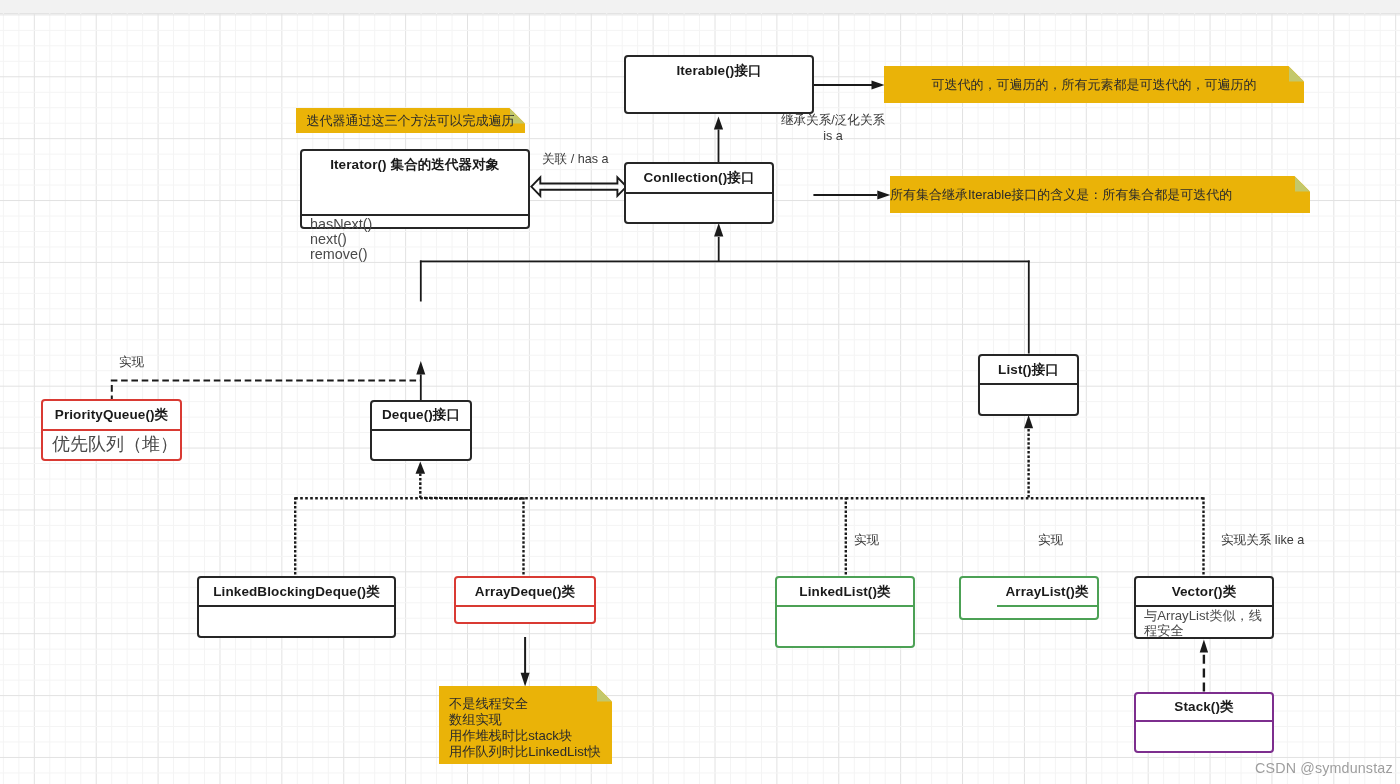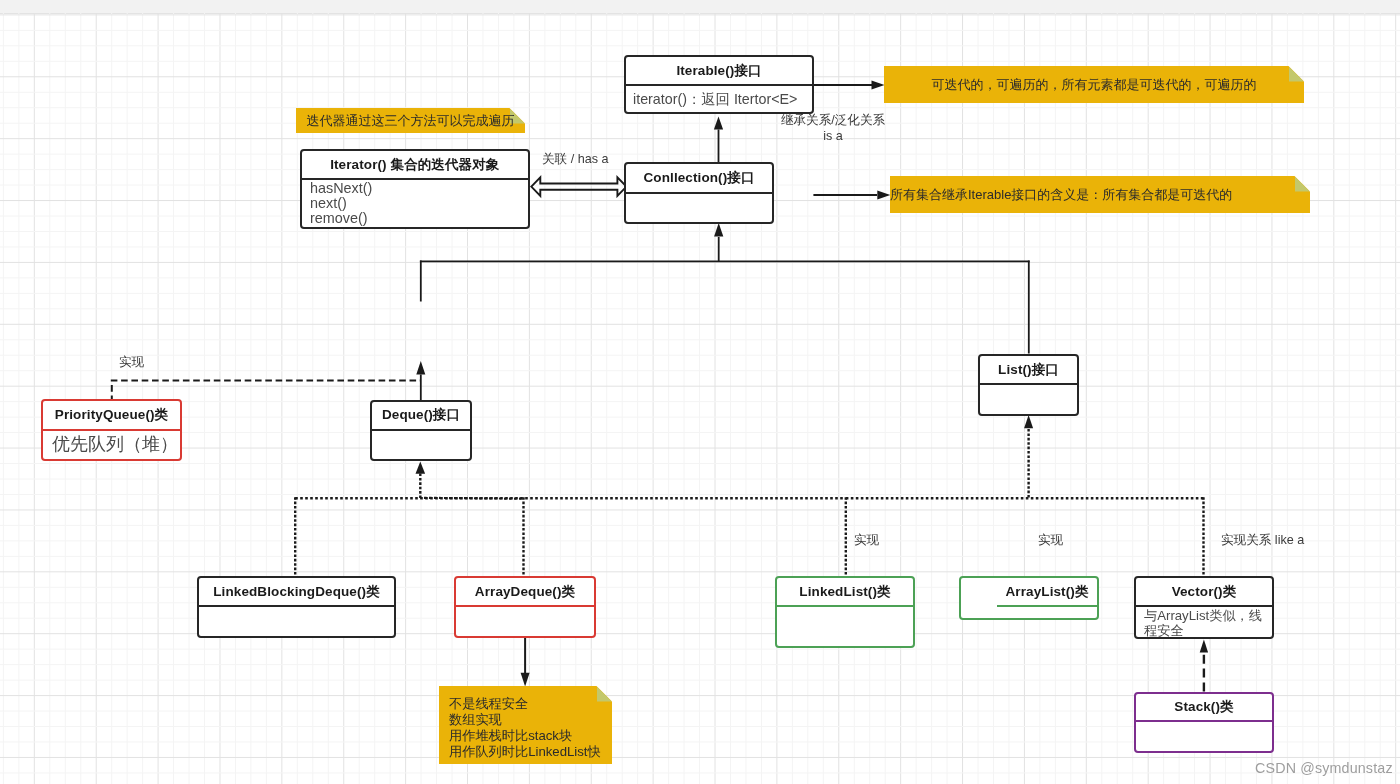--- a/index.html
+++ b/index.html
@@ -211,33 +211,30 @@
       <path d="M 845.8 497.2 L 845.8 576.4" stroke="#1a1a1a" stroke-width="2.4" fill="none" stroke-dasharray="2.6 1.8" stroke-linejoin="miter"></path>
       <path d="M 1203.5 497.2 L 1203.5 575.5" stroke="#1a1a1a" stroke-width="2.4" fill="none" stroke-dasharray="2.6 1.8" stroke-linejoin="miter"></path>
       <path d="M 525.1 637 L 525.1 673.5" stroke="#1a1a1a" stroke-width="2" fill="none" stroke-linecap="butt"></path>
       <path d="M 525.1 686.5 L 520.6 672.7 L 529.6 672.7 Z" fill="#1a1a1a" stroke="none" stroke-width="1.8"></path>
       <path d="M 1203.9 691.4 L 1203.9 653" stroke="#1a1a1a" stroke-width="2.4" fill="none" stroke-dasharray="9 4.8" stroke-linecap="butt"></path>
       <path d="M 1203.9 639.5 L 1199.7 652.5 L 1208.1000000000001 652.5 Z" fill="#1a1a1a" stroke="none" stroke-width="1.8"></path>
     </svg>
 
   <div class="node" id="n-iterable" style="left:624px;top:55px;width:190px;height:59.3px;">
     <div class="hdr" style="height:27.4px">Iterable()接口</div>
-    <div class="bdy" style="height:29.9px;padding-top:6px;padding-left:7px;font-size:14.3px;">
-      <div>iterator()：返回 Itertor&lt;E&gt;</div>
-    </div>
   </div>
 
   <div class="node" id="n-collection" style="left:624px;top:162px;width:150px;height:62.2px;">
     <div class="hdr" style="height:28.3px">Conllection()接口</div>
     <div class="bdy" style="height:31.9px"></div>
   </div>
 
   <div class="node" id="n-iterator" style="left:300px;top:149px;width:229.5px;height:79.5px;">
     <div class="hdr" style="height:27.0px">Iterator() 集合的迭代器对象</div>
-    <div class="bdy" style="height:50.5px;line-height:15.1px;padding-top:1px;font-size:14.4px;">
+    <div class="bdy" style="height:50.5px;line-height:15.1px;padding-top:1px;font-size:14.4px;margin-top:36px;">
       <div>hasNext()</div>
       <div>next()</div>
       <div>remove()</div>
     </div>
   </div>
 
 
   <div class="node" id="n-deque" style="left:370px;top:400px;width:102px;height:60.5px;">
     <div class="hdr" style="height:26.5px">Deque()接口</div>
     <div class="bdy" style="height:32.0px"></div>
@@ -253,21 +250,21 @@
     <div class="bdy" style="height:32.2px;border-top-color:#d93a33;padding:6px 0 0 9px;">
       <div>优先队列（堆）</div>
     </div>
   </div>
 
   <div class="node" id="n-lbd" style="left:197px;top:576px;width:199px;height:61.5px;">
     <div class="hdr" style="height:27.3px">LinkedBlockingDeque()类</div>
     <div class="bdy" style="height:32.2px"></div>
   </div>
 
-  <div class="node" id="n-ad" style="left:454px;top:576px;width:142px;height:62px;border-color:#d93a33;">
+  <div class="node" id="n-ad" style="left:454px;top:576px;width:142px;height:48px;border-color:#d93a33;">
     <div class="hdr" style="height:27.3px">ArrayDeque()类</div>
     <div class="bdy" style="height:32.2px;border-top-color:#d93a33;"></div>
   </div>
 
   <div class="node" id="n-ll" style="left:775px;top:576px;width:140px;height:72px;border-color:#4ca155;">
     <div class="hdr" style="height:27.3px">LinkedList()类</div>
     <div class="bdy" style="height:32.2px;border-top-color:#4ca155;"></div>
   </div>
 
   <div class="node" id="n-al" style="left:959px;top:576px;width:140px;height:44px;border-color:#4ca155;padding-left:36px;">

